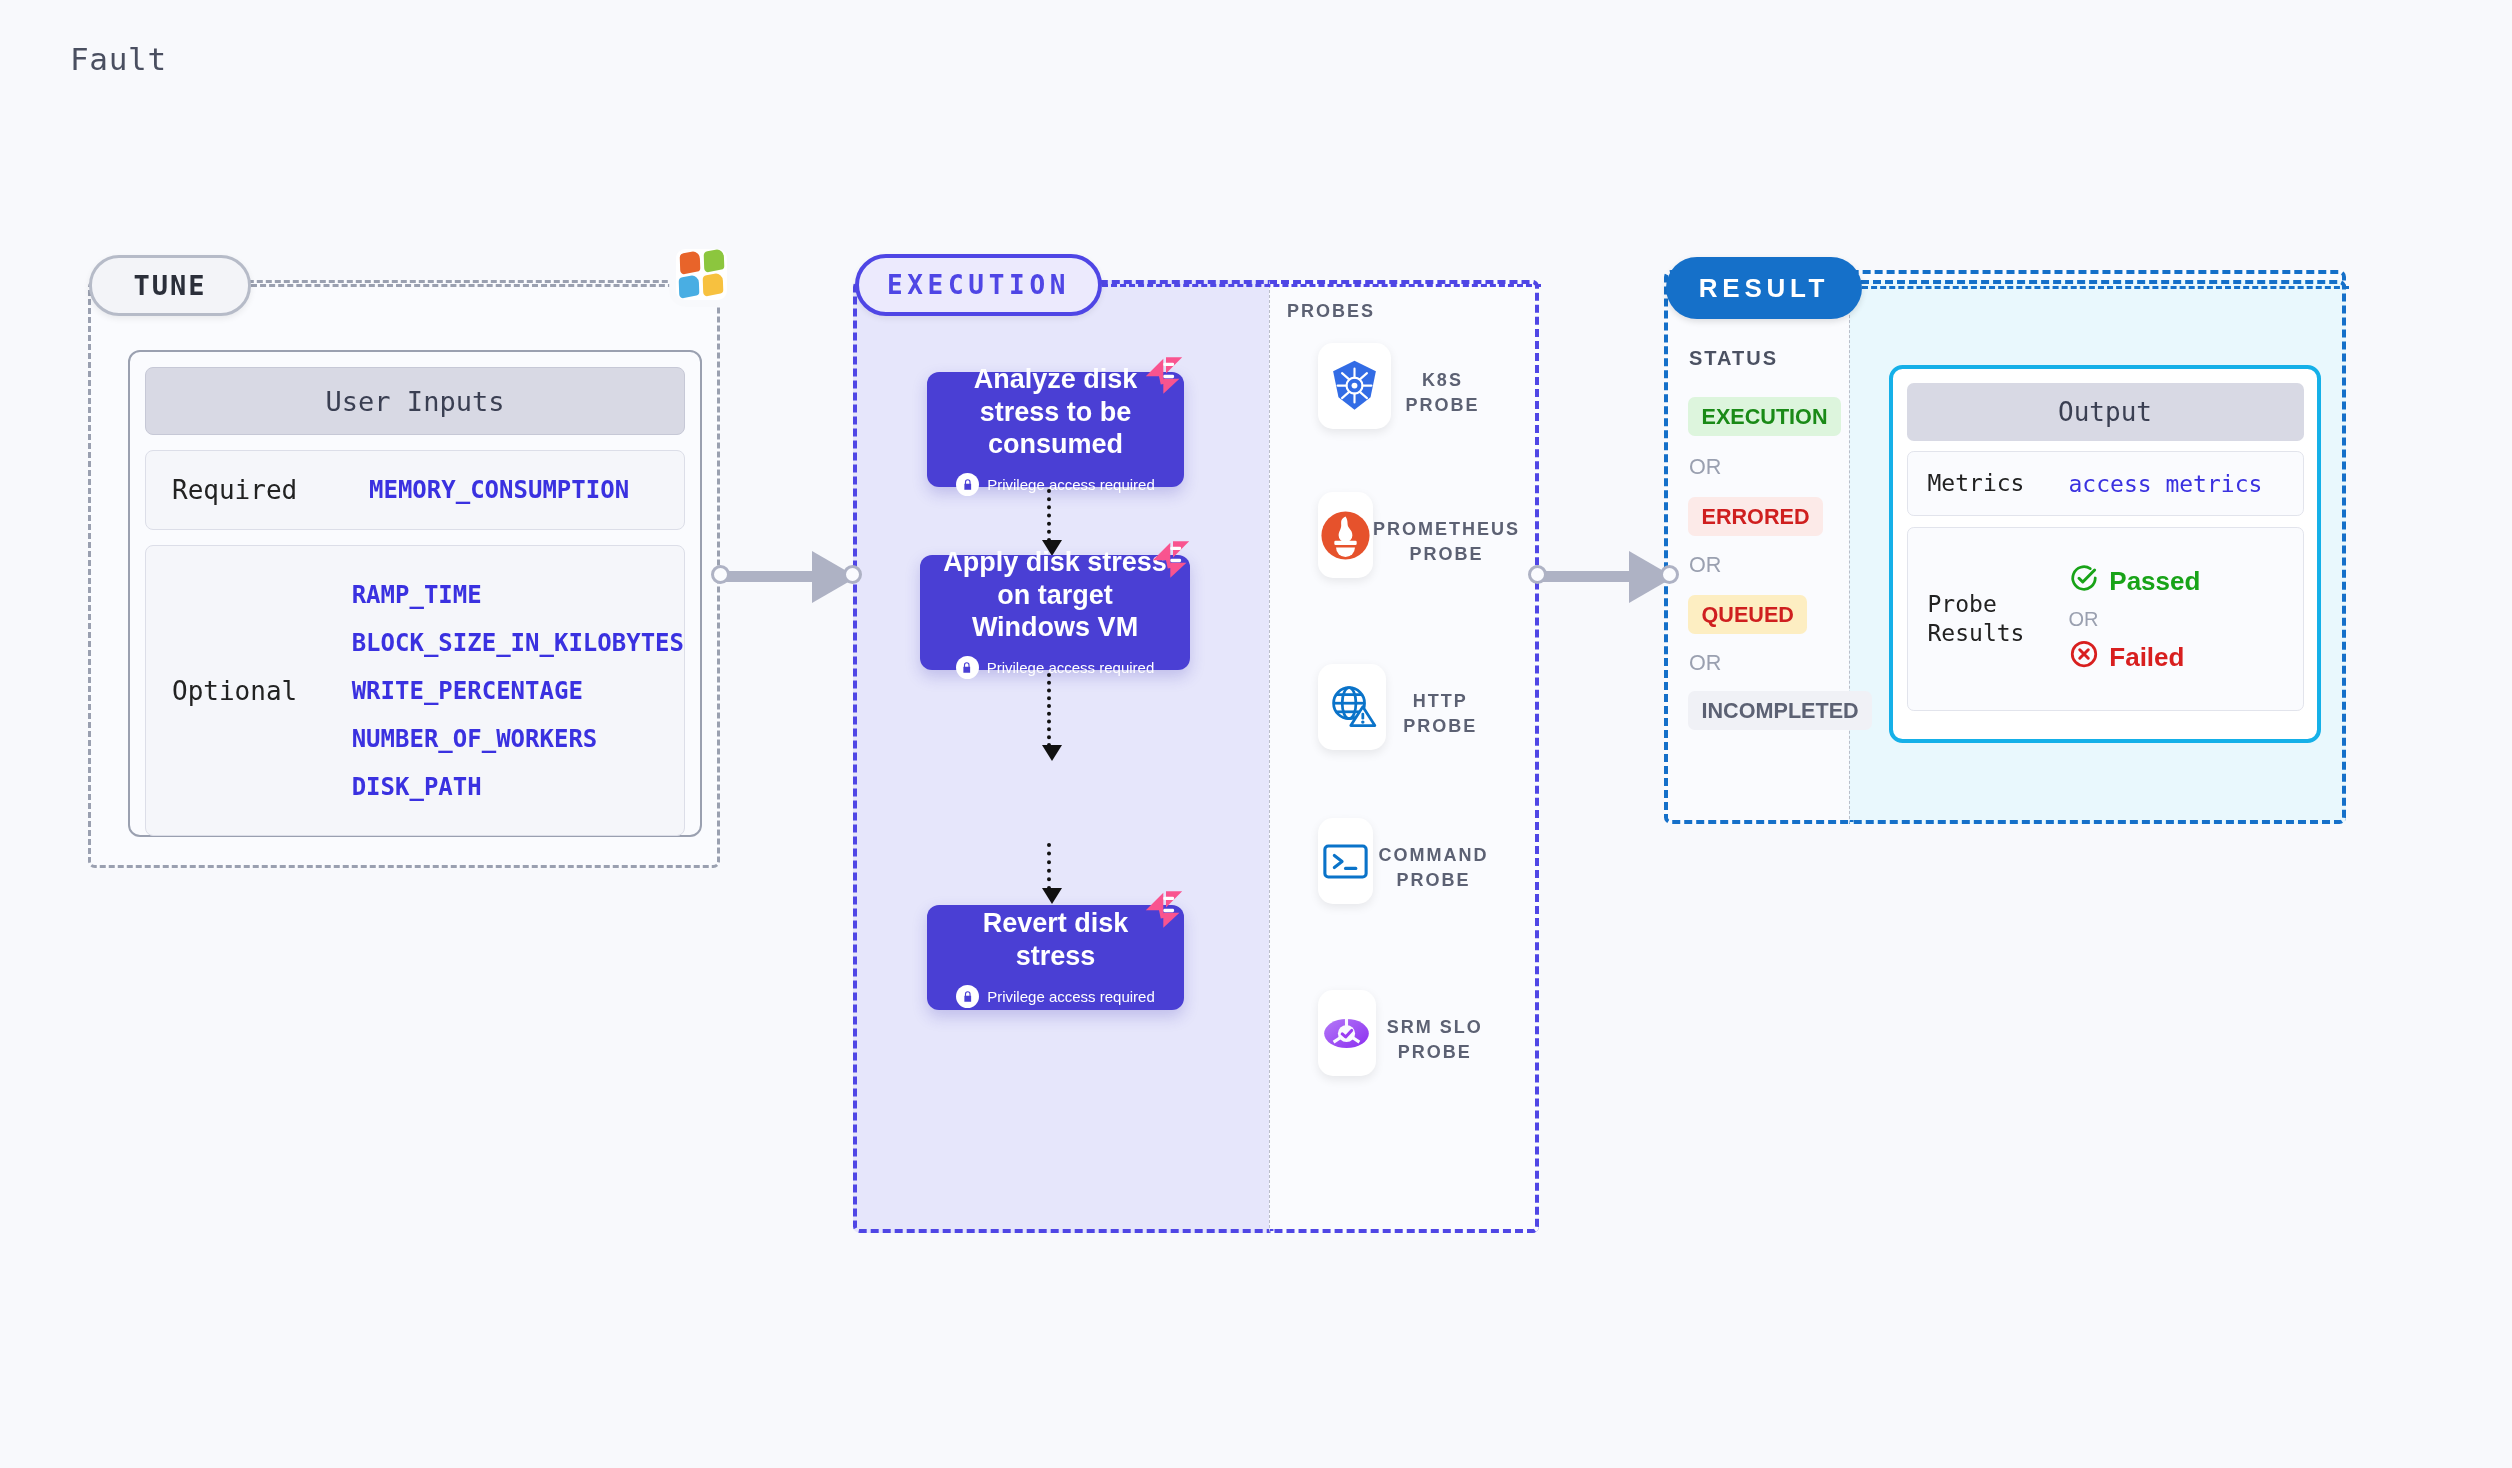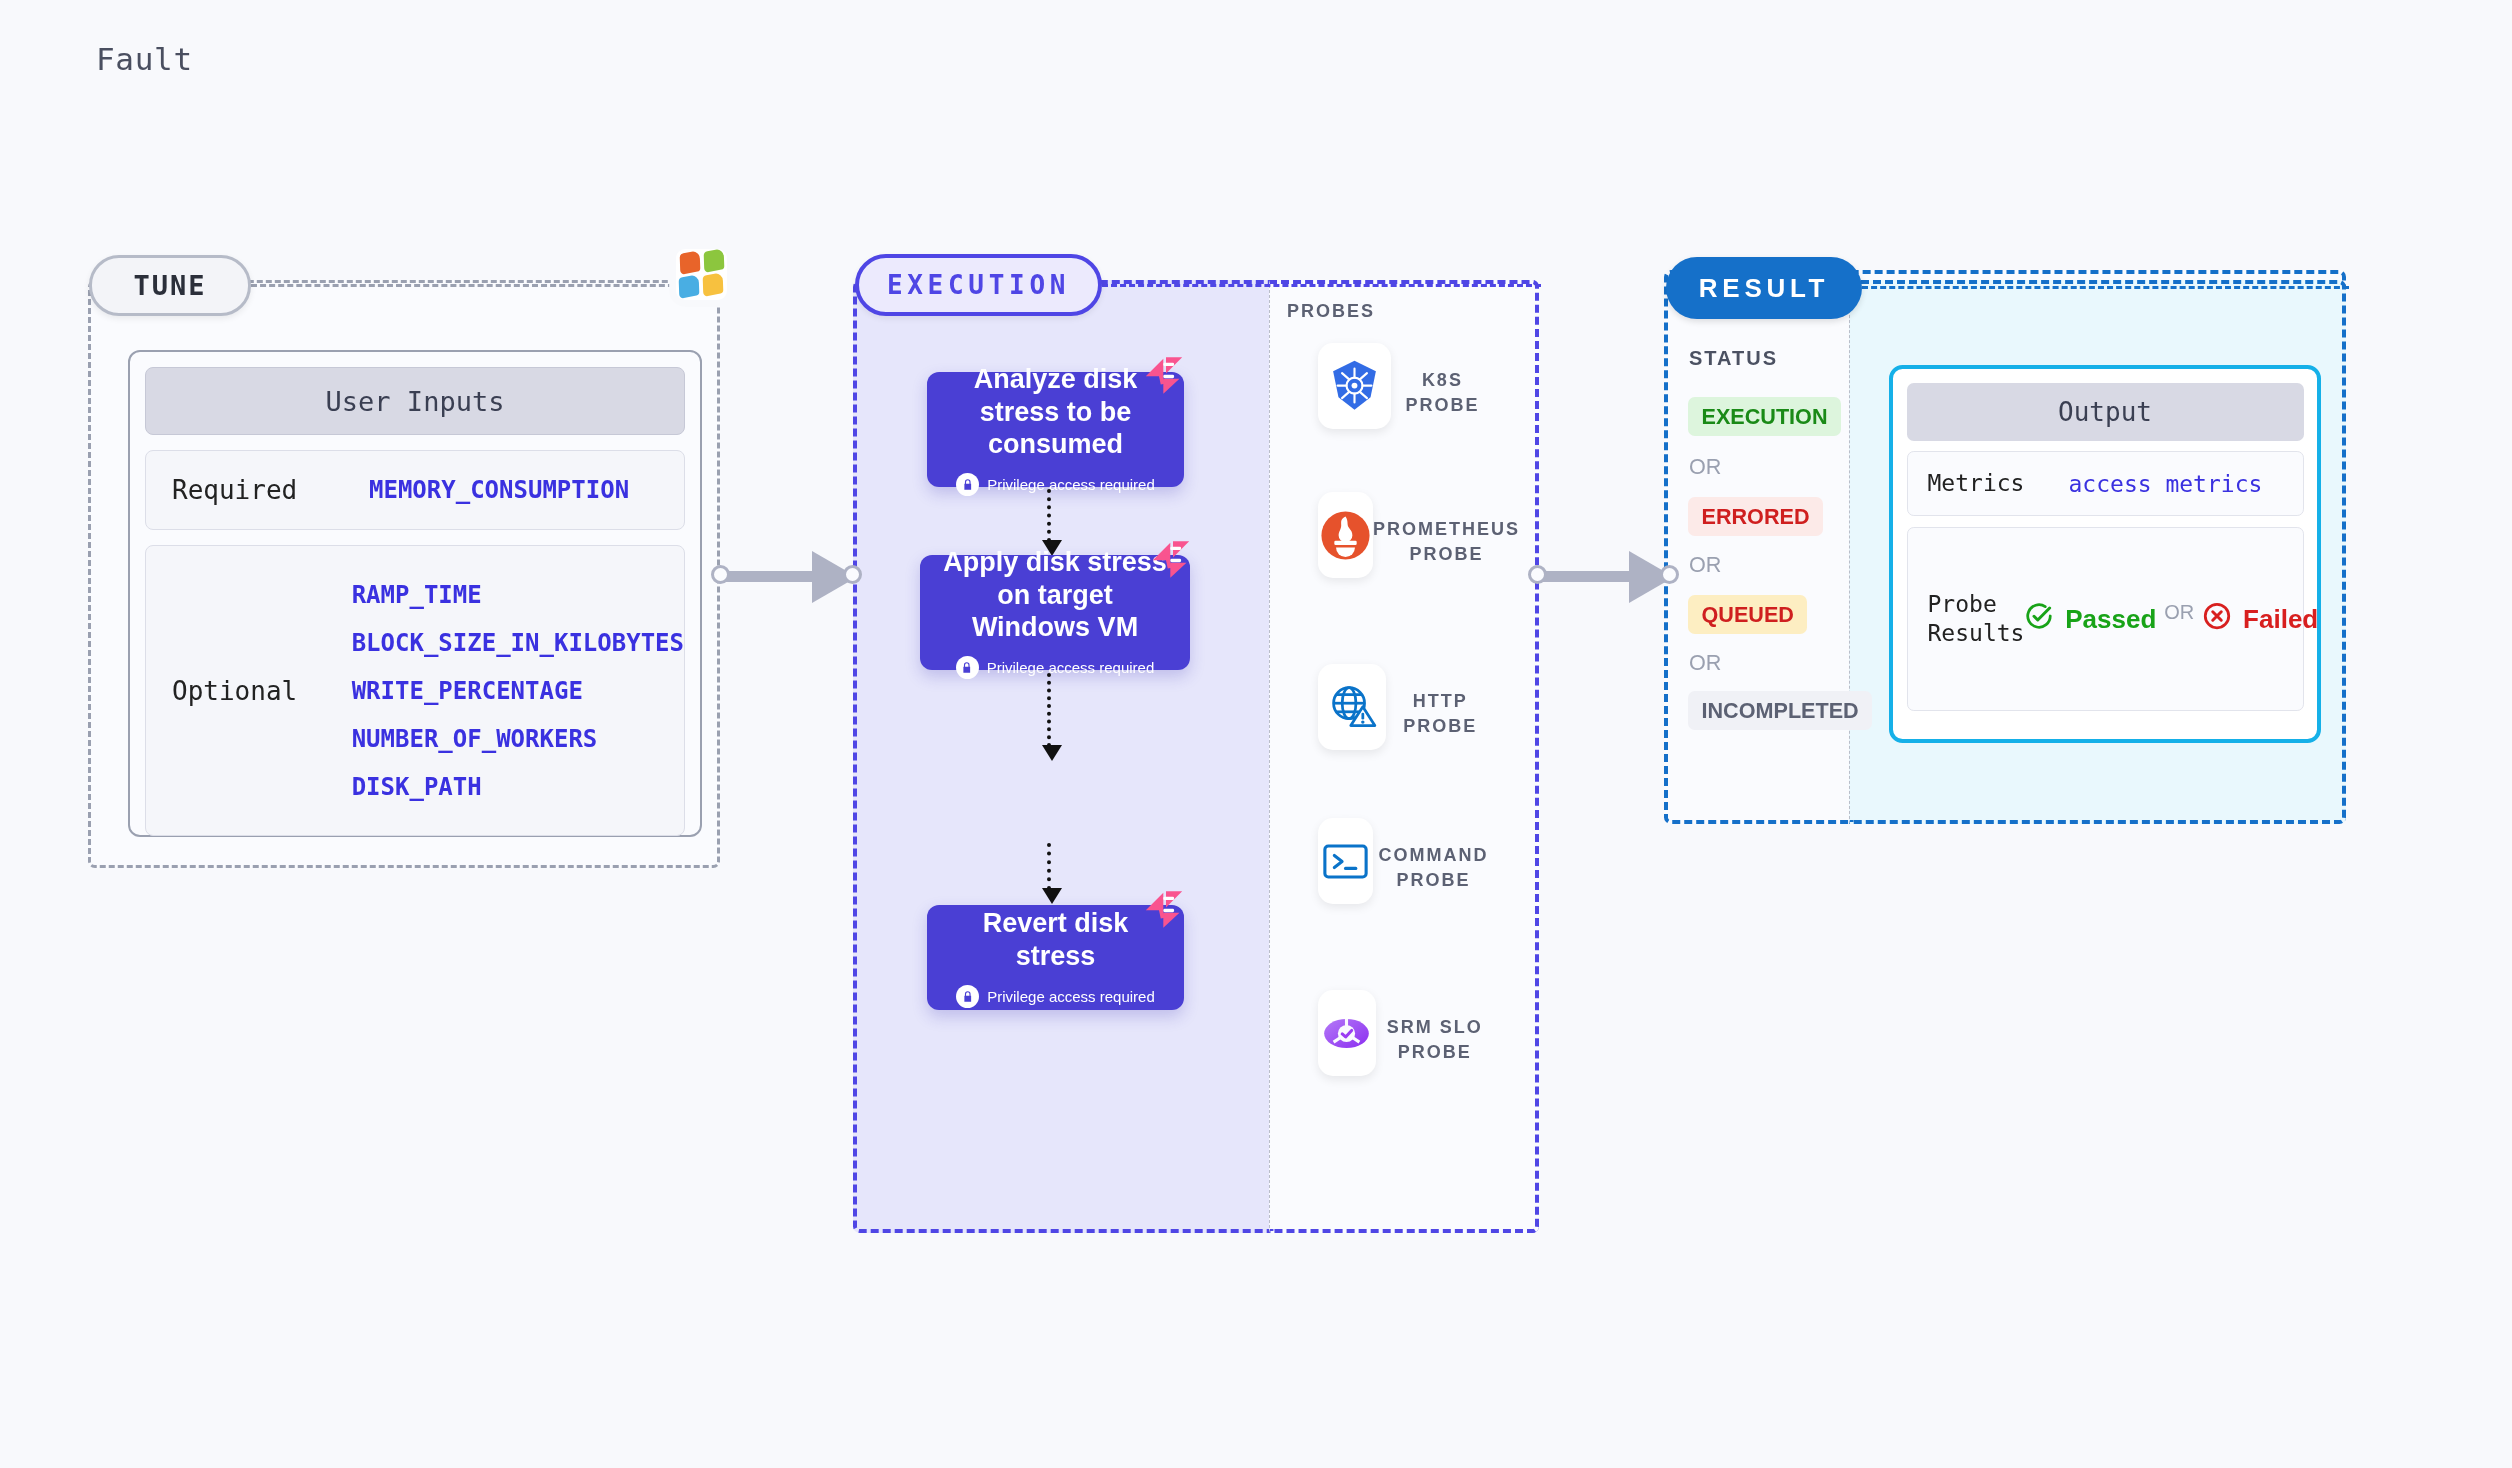--- a/index.html
+++ b/index.html
@@ -6,21 +6,21 @@
   html, body {
     width: 2512px; height: 1468px;
     background: #f8f9fc;
     font-family: "Liberation Sans", sans-serif;
     overflow: hidden;
   }
   .page { position: relative; width: 2512px; height: 1468px; }
 
   
   .hdr-fault {
-    position: absolute; left: 96px; top: 41px;
+    position: absolute; left: 70px; top: 41px;
     font-family: "DejaVu Sans Mono", monospace;
     font-size: 31px; color: #4a4f60; letter-spacing: 0.7px;
   }
   .hdr-title-row {
     position: absolute; left: 85px; top: 95px;
     display: flex; align-items: center; gap: 17.6px;
   }
   .hdr-title {
     font-size: 42px; font-weight: bold; color: #050505;
     letter-spacing: -0.7px;
@@ -261,21 +261,21 @@
   .out-row .lbl {
     width: 161px; padding-left: 20px;
     font-family: "DejaVu Sans Mono", monospace; font-size: 23px; color: #222;
     line-height: 1.25;
   }
   .out-metrics { height: 65px; }
   .out-metrics .mval {
     font-family: "DejaVu Sans Mono", monospace; font-size: 23px; color: #3a31e0;
   }
   .out-probe { height: 184px; }
-  .out-probe .right { display: flex; flex-direction: row; gap: 8px; }
+  .out-probe .right { display: flex; flex-direction: column; gap: 8px; }
   .res-line { display: flex; align-items: center; gap: 10.8px; font-size: 26px; font-weight: bold; }
   .res-pass { color: #18a318; }
   .res-fail { color: #d81f1f; }
   .res-or { font-size: 20px; color: #9aa0b0; font-weight: normal; }
 </style>
 </head>
 <body>
 
 <div class="page">
 

